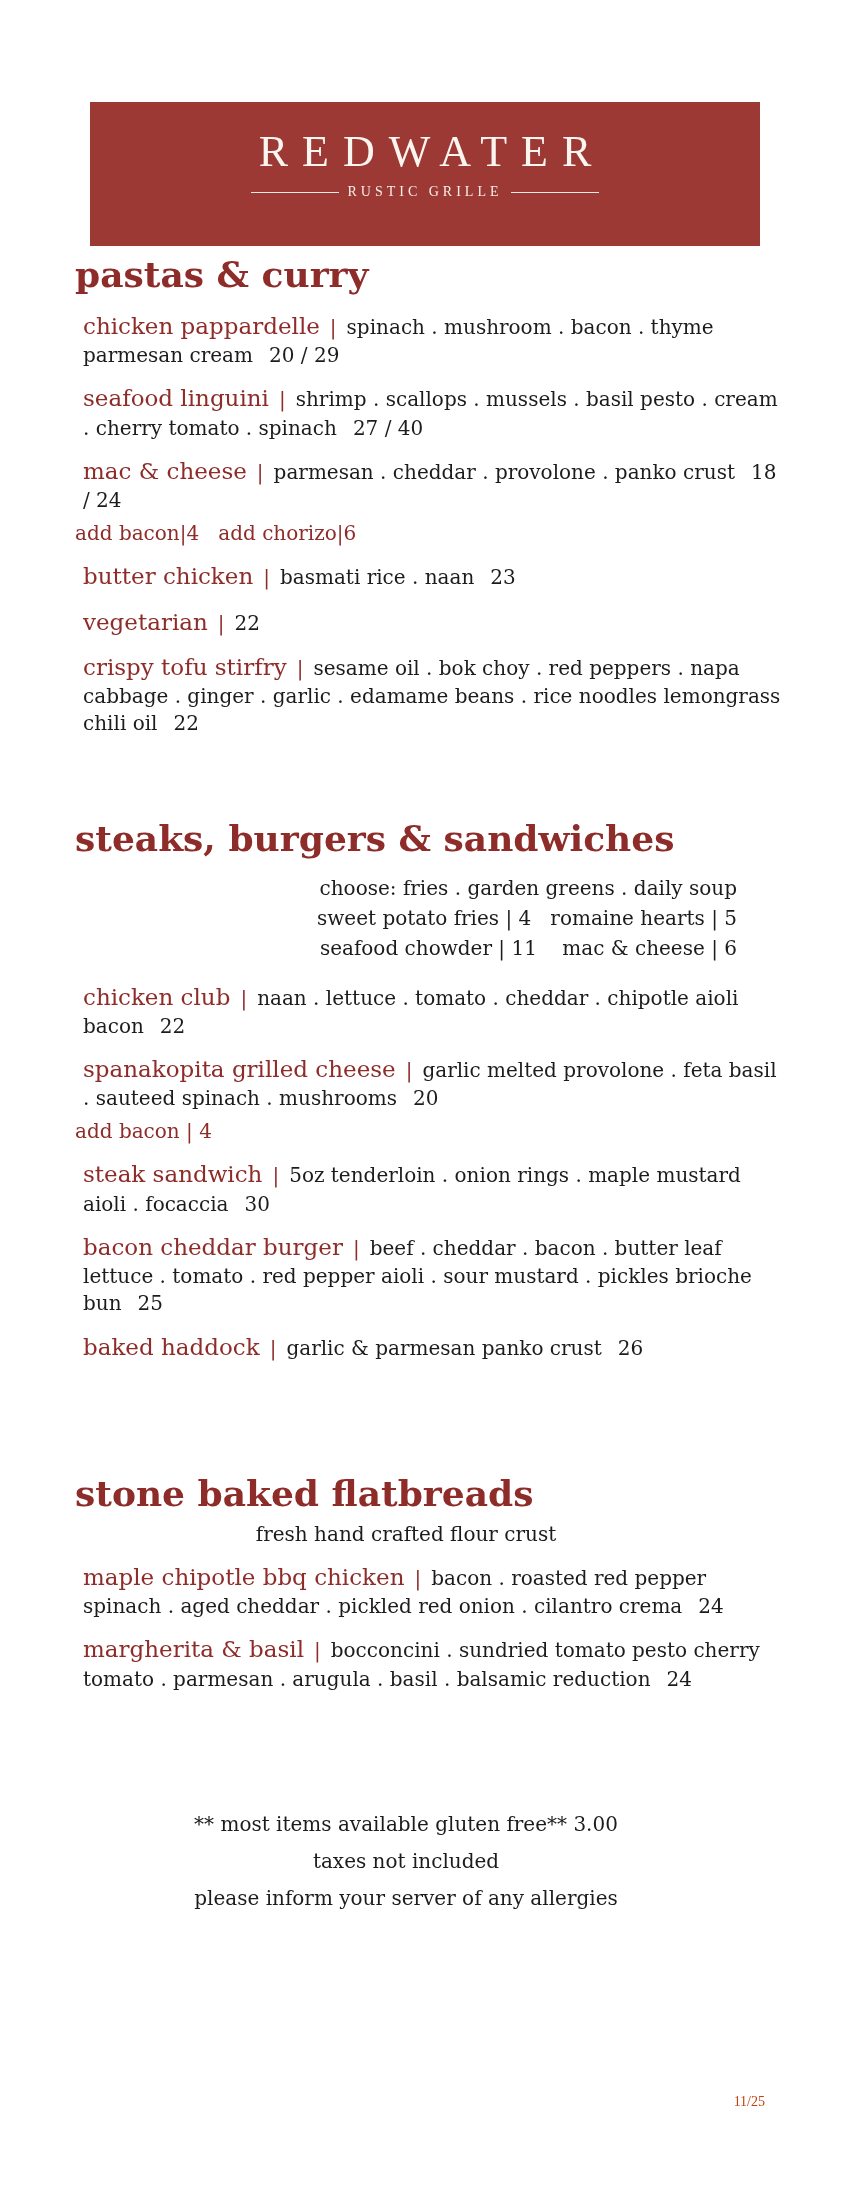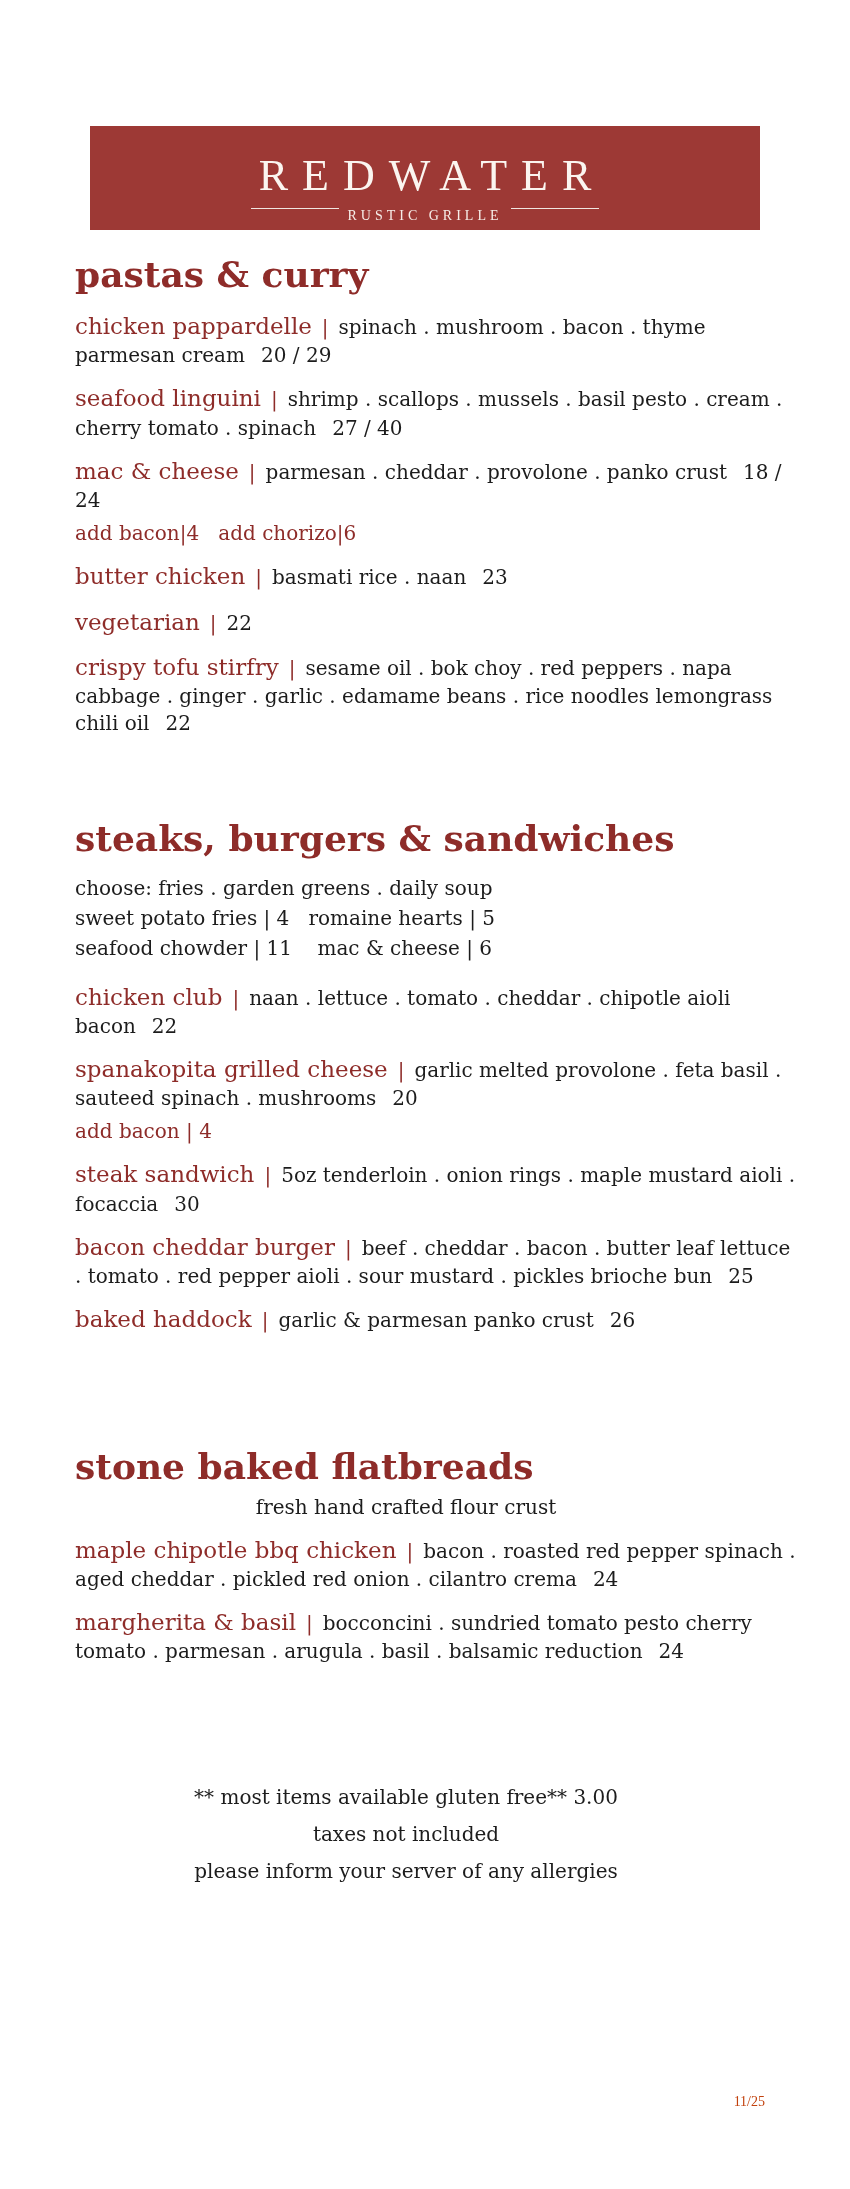--- a/index.html
+++ b/index.html
@@ -8,37 +8,36 @@
     background: #ffffff;
     position: relative;
     overflow: hidden;
     font-family: "DejaVu Serif", serif;
     color: var(--ink, #1c1c1c);
   }
 
   
   .brandbox {
     position: absolute; left: 90px; top: 102px;
-    width: 670px; height: 104px;
+    width: 670px; height: 144px;
     background: var(--brand_red, #9d3935);
     text-align: center;
-    margin-top: 24px;
   }
   .brand-title {
     margin-top: 26px;
     font-family: "Liberation Serif", serif;
     color: #fbf5f0;
     font-size: 44px;
     letter-spacing: 14px;
     padding-left: 14px;
     line-height: 1.1;
   }
   .brand-sub {
     margin-top: 8px;
-    display: flex; align-items: flex-start; justify-content: center;
+    display: flex; align-items: center; justify-content: center;
     gap: 8px;
   }
   .rule { display: inline-block; width: 88px; height: 1px; background: #f1e6e1; }
   .brand-sub-text {
     font-family: "Liberation Serif", serif;
     color: #f7eee9;
     font-size: 14px;
     letter-spacing: 4px;
   }
 
@@ -51,35 +50,35 @@
     font-weight: bold;
     color: var(--text_red, #8e2c29);
     margin: 0 60px 14px 0;
     line-height: 1.25;
   }
   .menu-section-steaks { margin-top: 78px; }
   .menu-section-flatbreads { margin-top: 108px; }
 
   .section-intro p {
     margin: 3px 0;
-    text-align: left;
+    text-align: right;
     white-space: pre-wrap;
     font-size: 20px;
     line-height: 1.35;
   }
   .section-intro { margin: 0 60px 20px 0; }
 
   .section-sub {
     text-align: center;
     margin: -8px 60px 16px 0;
     font-size: 20px;
   }
 
   .item {
-    margin: 14px 0;
+    margin: 14px 8px;
     font-size: 20px;
     line-height: 1.36;
   }
   .iname { color: var(--text_red, #8e2c29); font-size: 23px; }
   .pipe  { color: var(--text_red, #8e2c29); padding: 0 10px; }
   .iprice { padding-left: 16px; white-space: pre-wrap; }
   .extra {
     color: var(--text_red, #8e2c29);
     margin: -8px 0 14px 0;
     font-size: 20px;

